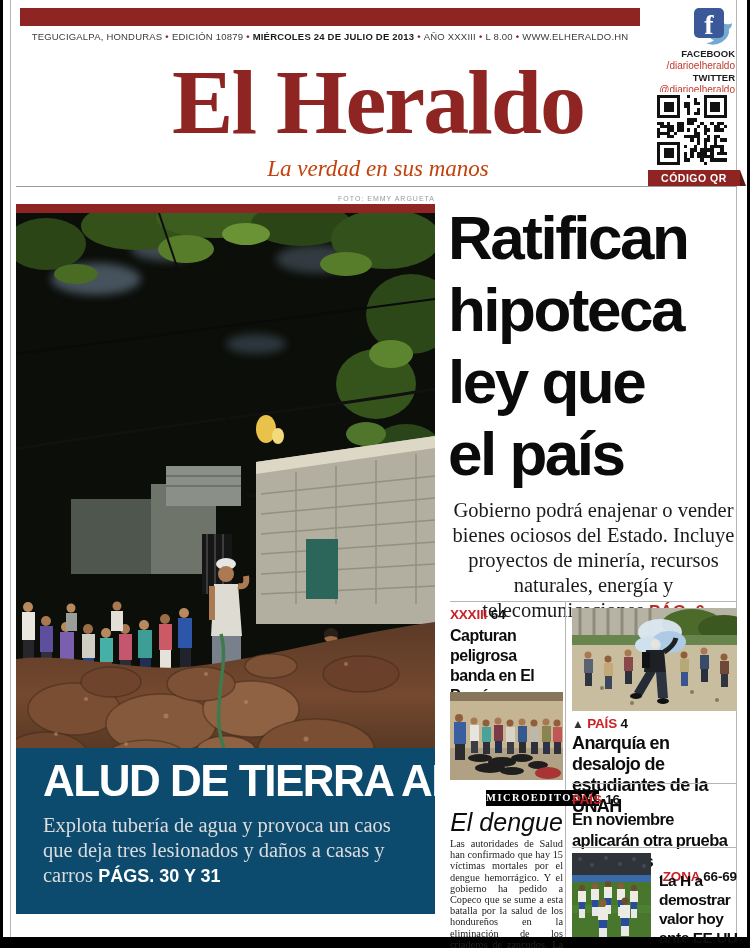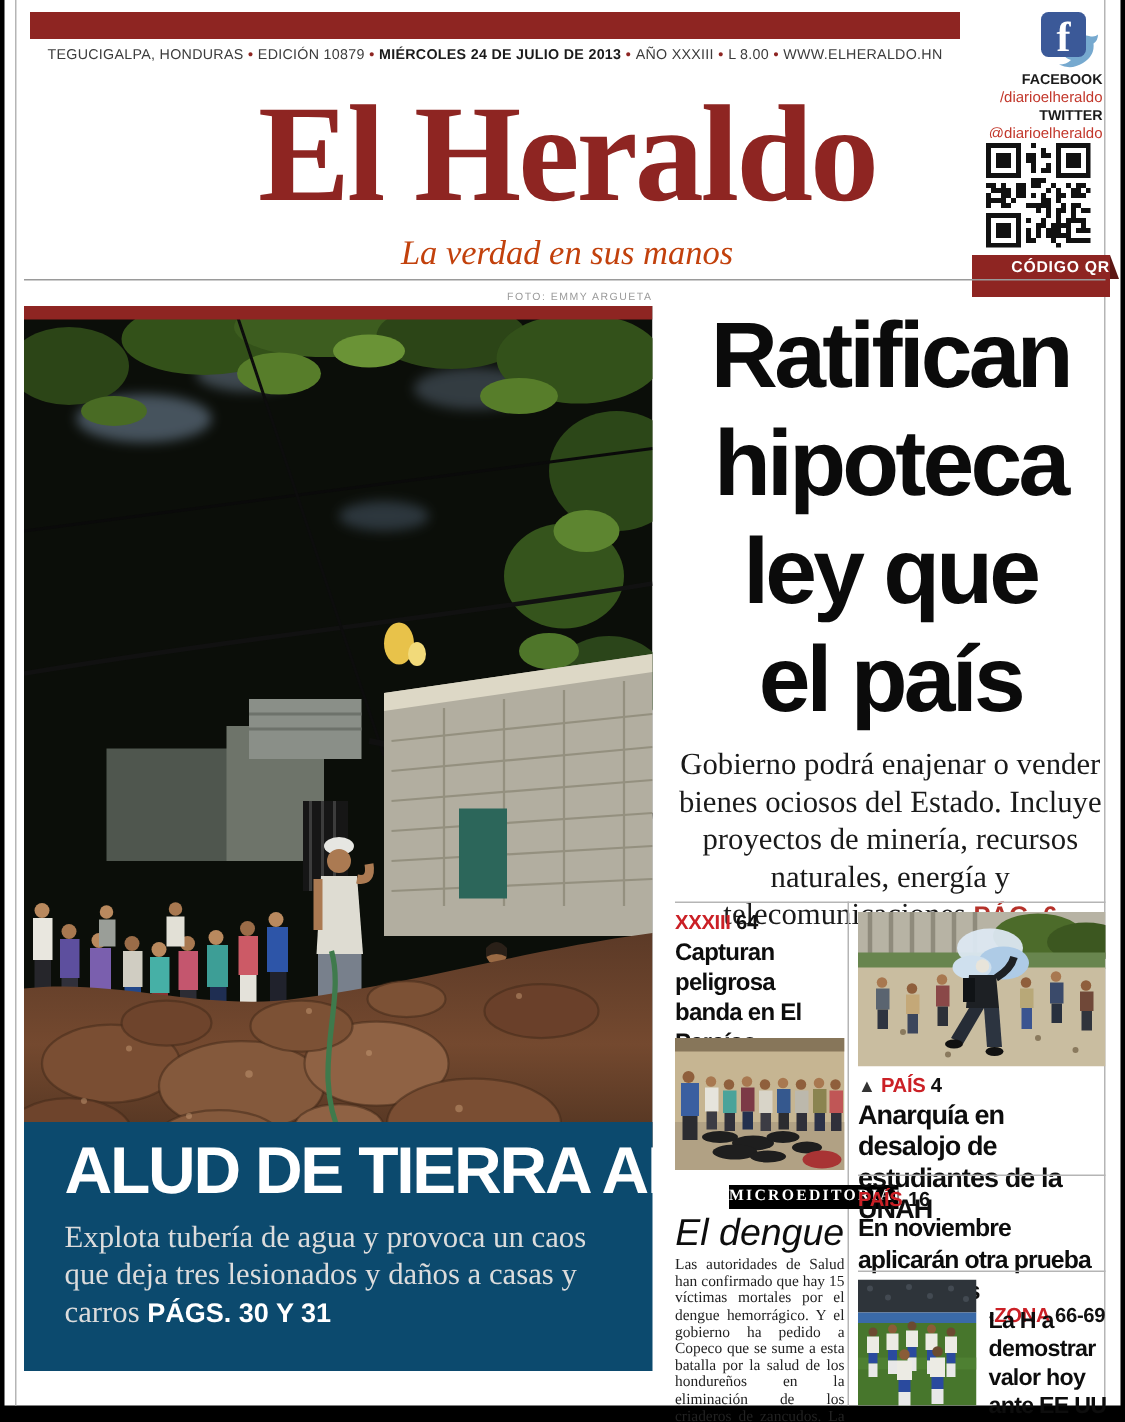--- a/index.html
+++ b/index.html
@@ -20,37 +20,37 @@
   .dateline { left:20px; top:31px; width:620px; text-align:center; font-size:9.5px; letter-spacing:.2px; color:#3c3c3c; white-space:nowrap; }
   .dateline .sep { color:#8e2522; font-weight:bold; padding:0 3px; }
   .dateline .bold { font-weight:bold; color:#1a1a1a; }
 
   .fb-wrap { left:692px; top:8px; width:42px; height:40px; }
   .social-text { right:15px; top:48px; width:120px; text-align:right; line-height:12px; }
   .social-label { font-size:9.5px; font-weight:bold; color:#1a1a1a; }
   .social-handle { font-size:10px; color:#c2372b; }
 
   .qr-box { left:654px; top:92px; width:76px; height:76px; background:#fff; padding:3px; }
-  .qr-ribbon { left:648px; top:170px; width:92px; height:28px; background:#8e2522; color:#fff; font-size:10.5px; font-weight:bold; text-align:right; line-height:16px; letter-spacing:.5px; }
+  .qr-ribbon { left:648px; top:170px; width:92px; height:16px; background:#8e2522; color:#fff; font-size:10.5px; font-weight:bold; text-align:center; line-height:16px; letter-spacing:.5px; }
   .qr-ribbon:after { content:""; position:absolute; right:-6px; top:0; border-style:solid; border-width:16px 0 0 6px; border-color:transparent transparent transparent #5d1714; }
 
   .masthead { left:116px; top:50px; width:524px; text-align:center; font-family:"Liberation Serif", serif; font-weight:bold; font-size:92px; line-height:104px; color:#8e2522; letter-spacing:-2px; }
   .tagline { left:116px; top:156px; width:524px; text-align:center; font-family:"Liberation Serif", serif; font-style:italic; font-size:23px; color:#c2410c; }
   .masthead-rule { left:16px; top:186px; width:721px; height:1px; background:#9a9a9a; }
 
   
   .photo-credit { left:16px; top:195px; width:419px; text-align:right; font-size:7px; letter-spacing:1px; color:#9a9a9a; }
   .main-photo { left:16px; top:204px; width:419px; height:566px; display:block; }
   .caption-box { left:16px; top:748px; width:419px; height:166px; background:#0c4a6e; padding:10px 13px 0 27px; }
   .caption-h { color:#fff; font-weight:900; font-size:44px; line-height:46px; letter-spacing:-1.5px; white-space:nowrap; }
   .caption-deck { margin-top:9px; font-family:"Liberation Serif", serif; font-size:20.5px; line-height:25px; color:#dcdcdc; }
   .caption-deck .pageref { font-family:"Liberation Sans", sans-serif; font-weight:bold; font-size:18px; color:#fff; }
 
   
-  .lead-head { left:448px; top:202px; width:291px; text-align:center; }
+  .lead-head { left:448px; top:202px; width:291px; }
   .lead-head div { font-weight:900; font-size:62px; line-height:72px; letter-spacing:-2.5px; color:#0b0b0b; }
   .lead-deck { left:448px; top:498px; width:291px; text-align:center; font-family:"Liberation Serif", serif; font-size:20.5px; line-height:25px; color:#1a1a1a; }
   .lead-deck .pageref { font-family:"Liberation Sans", sans-serif; font-weight:bold; font-size:17px; color:#b5312a; }
 
   .rule { background:#b5b5b5; height:1px; }
   .rule-top2col { left:450px; top:601px; width:287px; }
   .col-divider { left:565px; top:601px; width:1px; height:336px; background:#b5b5b5; }
 
   .kicker { font-weight:bold; font-size:13.5px; letter-spacing:-0.2px; }
   .kicker .red { color:#cb2026; }

